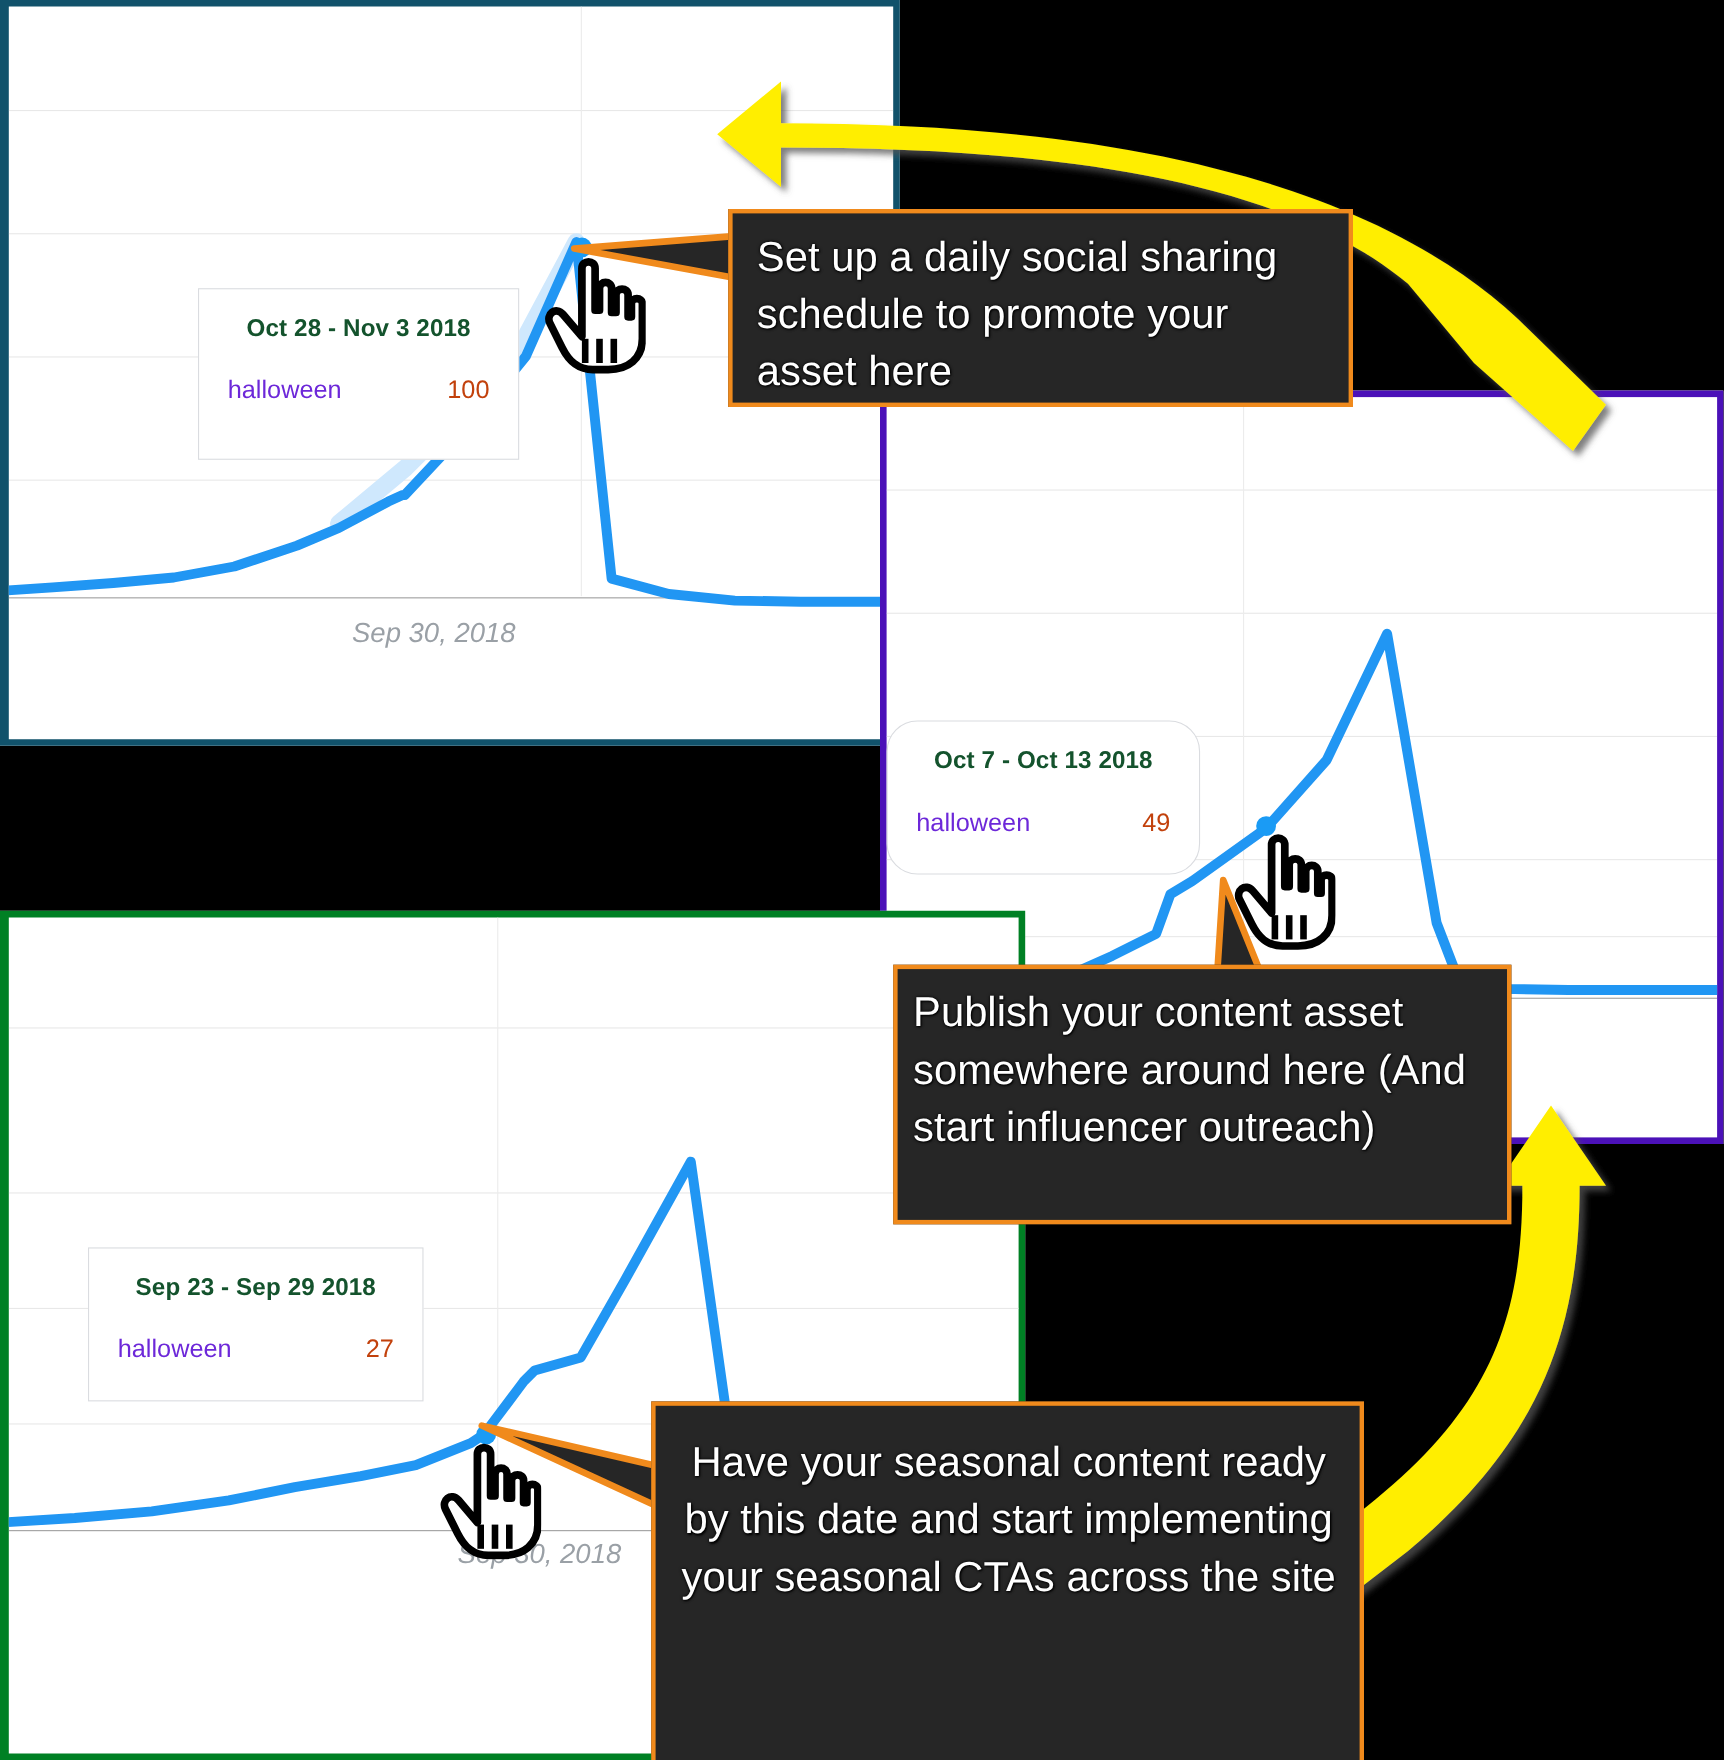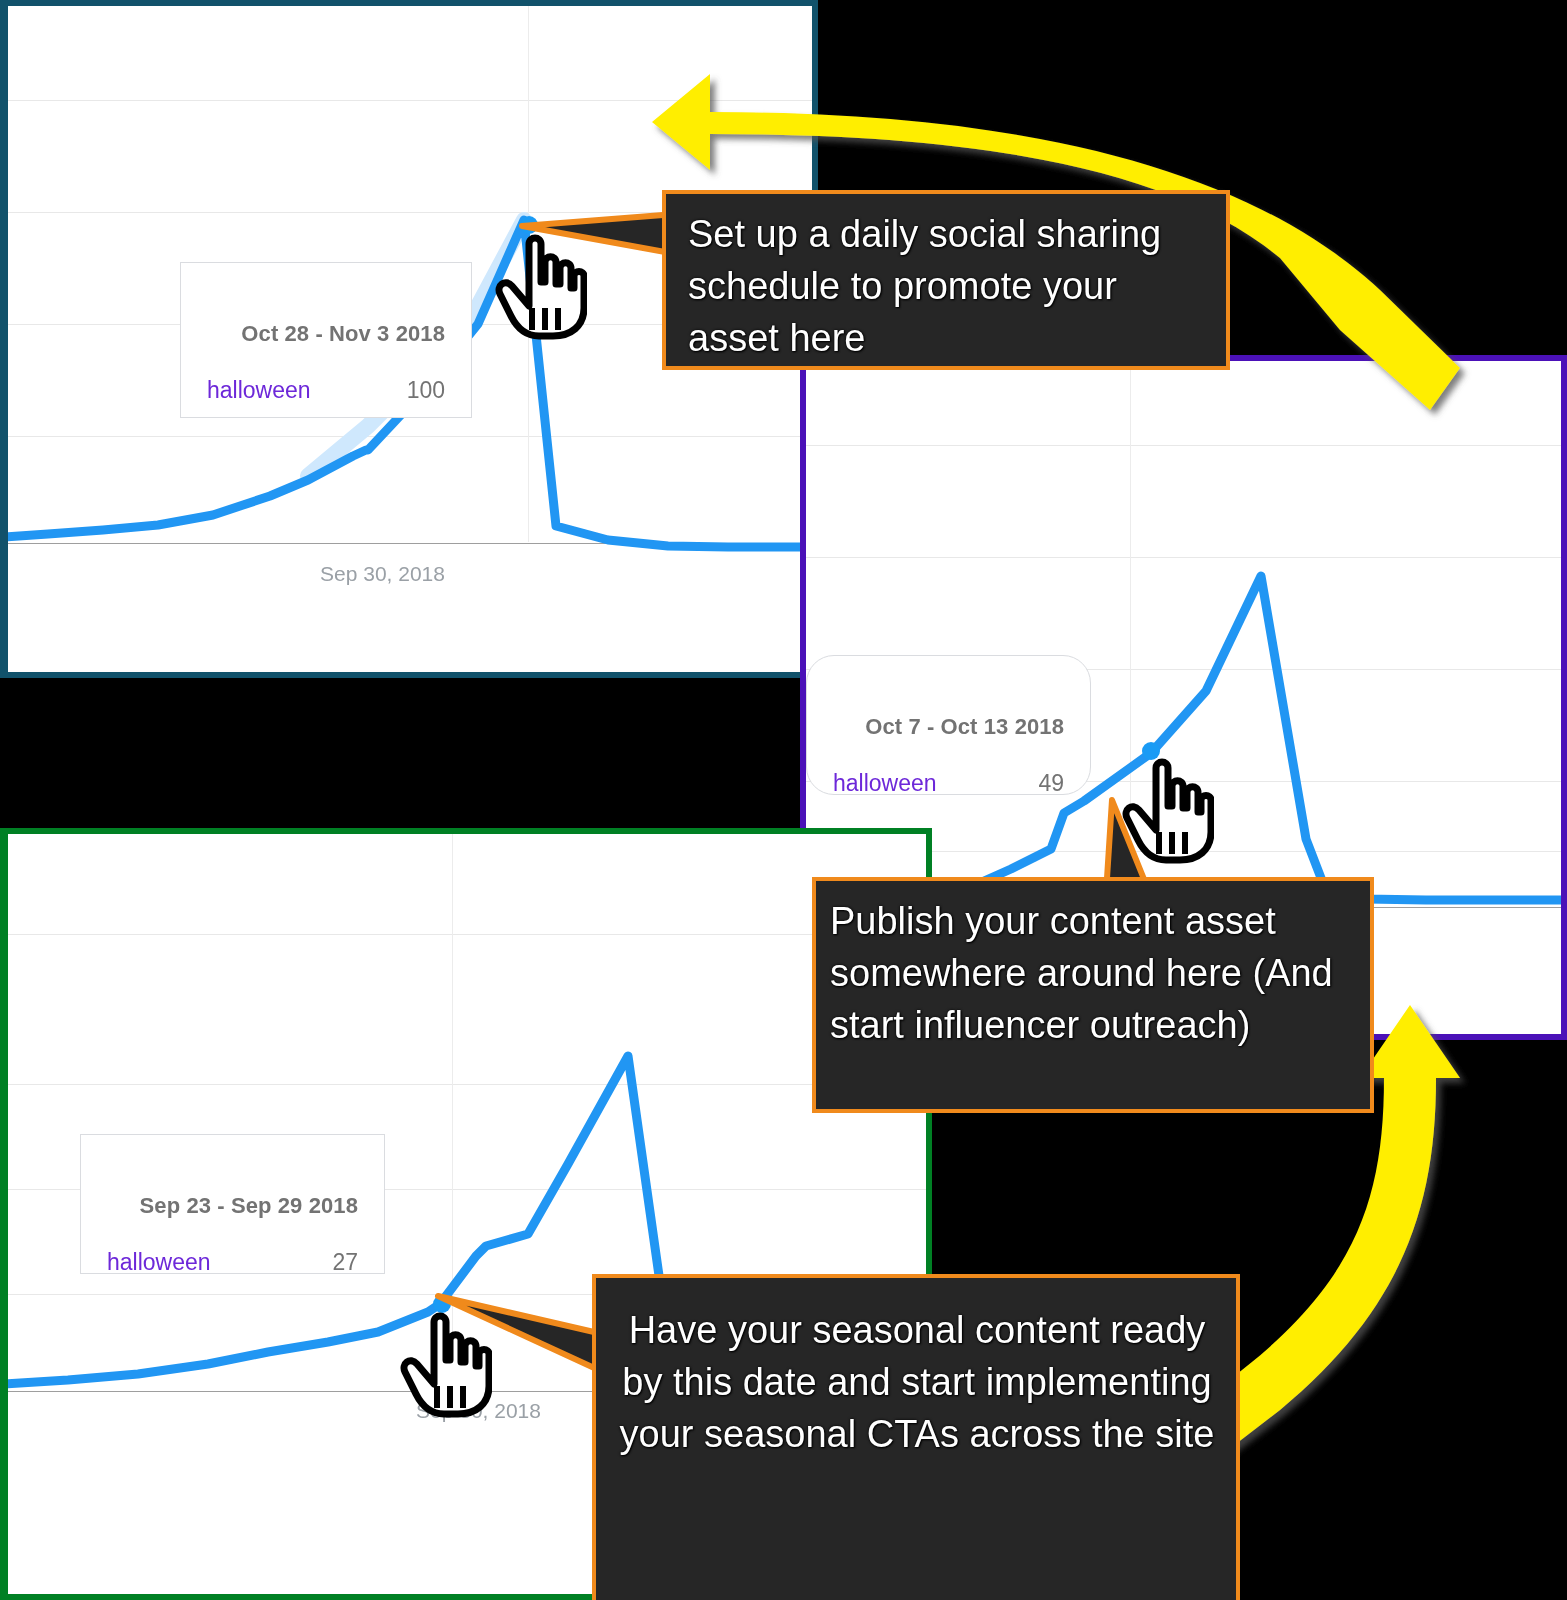--- a/index.html
+++ b/index.html
@@ -5,31 +5,31 @@
   html,body{margin:0;padding:0;background:#000;}
   body{font-family:"Liberation Sans", sans-serif;}
   #stage{position:relative;width:1567px;height:1600px;background:#000;overflow:hidden;}
 
   
   .panel{position:absolute;background:#ffffff;box-sizing:border-box;overflow:hidden;}
   .panel .plot{position:absolute;inset:0;}
   .gridline{position:absolute;left:0;right:0;height:1px;background:#e8e8e8;}
   .axisline{position:absolute;left:0;right:0;height:1px;background:#9e9e9e;}
   .vgrid{position:absolute;top:0;bottom:0;width:1px;background:#ececec;}
-  .axis-label{position:absolute;color:#9aa0a6;font-size:21px;white-space:nowrap;}
+  .axis-label{position:absolute;color:#9aa0a6;font-size:25px;white-space:nowrap;font-style:italic;}
 
   svg.series{position:absolute;left:0;top:0;overflow:visible;}
 
   
   .tt{position:absolute;background:#fff;border:1px solid #dadce0;box-sizing:border-box;
       padding:22px 26px 20px 26px;}
-  .tt .tt-date{font-size:22px;font-weight:bold;color:#737373;text-align:right;letter-spacing:.1px;margin-top:36px;}
+  .tt .tt-date{font-size:22px;font-weight:bold;color:#14532d;text-align:center;letter-spacing:.1px;}
   .tt .tt-row{display:flex;justify-content:space-between;align-items:center;margin-top:30px;gap:30px;}
   .tt .tt-term{font-size:23px;color:#6d28d9;}
-  .tt .tt-val{font-size:23px;color:#737373;}
+  .tt .tt-val{font-size:23px;color:#c2410c;}
 
   
   .hand{position:absolute;}
 
   
   .callout{position:absolute;background:#262626;border:4px solid #f08a1c;box-sizing:border-box;
            color:#fff;font-size:38px;line-height:1.37;padding:14px 20px 16px 22px;
            text-shadow:0 0 3px #000, 1px 1px 2px #000;}
   .callout.c1{text-align:left;}
   .callout.c2{text-align:left;padding-left:14px;}

